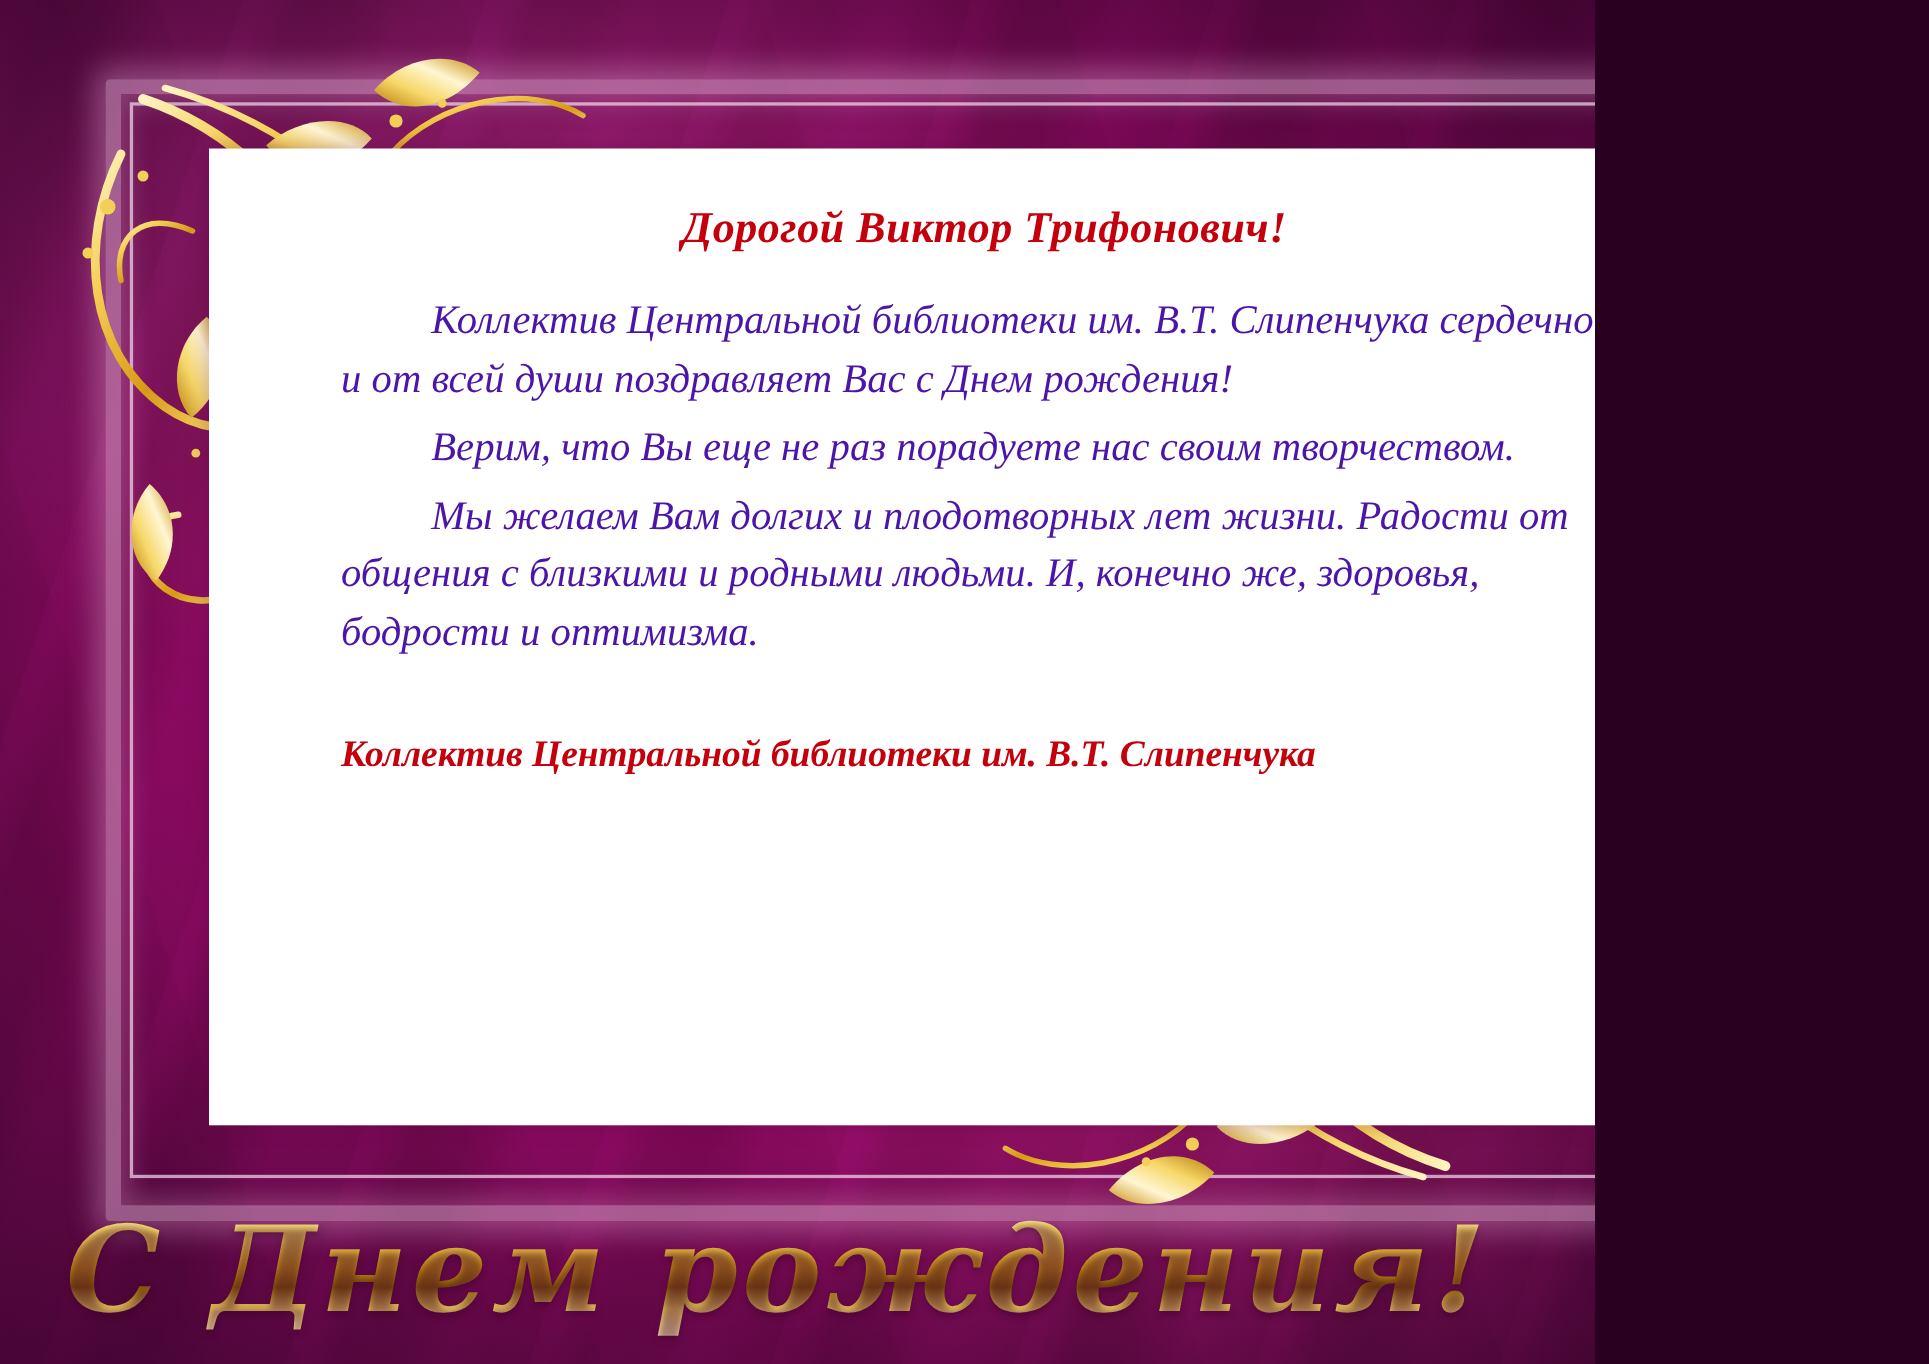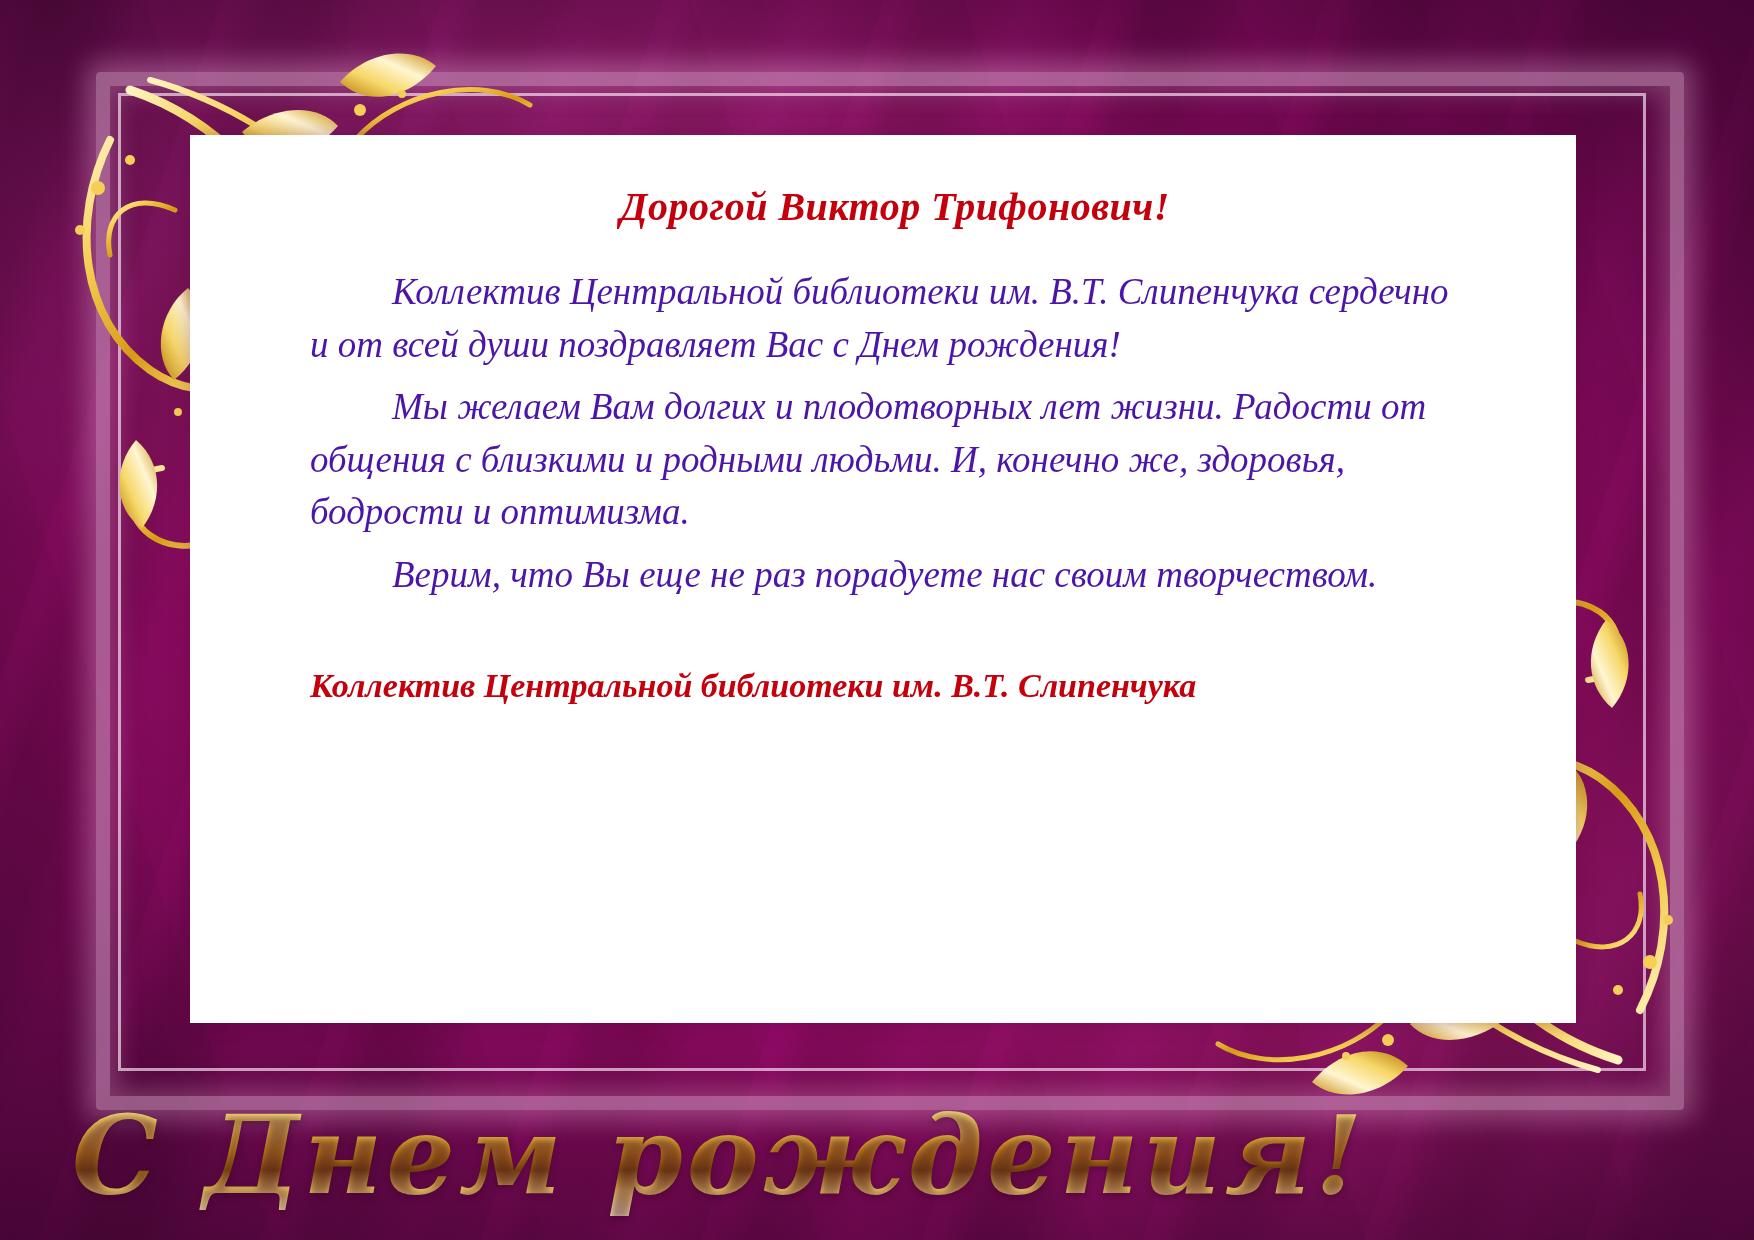--- a/index.html
+++ b/index.html
@@ -2,21 +2,21 @@
 <html lang="ru"><head>
 <meta charset="utf-8">
 <style>
   html, body {
     margin: 0;
     padding: 0;
     background: #2a0020;
   }
   .card {
     position: relative;
-    width: 1754px;
+    width: 1450px;
     height: 1240px;
     overflow: hidden;
     font-family: "Liberation Serif", serif;
     background:
       radial-gradient(ellipse 70% 55% at 28% 18%, rgba(190,60,150,0.55) 0%, rgba(160,20,110,0) 60%),
       radial-gradient(ellipse 60% 50% at 82% 78%, rgba(190,40,130,0.5) 0%, rgba(140,10,95,0) 62%),
       radial-gradient(ellipse 90% 80% at 50% 50%, #a60a6e 0%, #8d0a62 45%, #6e0a52 75%, #4d0640 100%);
   }
   
   .folds {
@@ -128,21 +128,20 @@
     font-style: italic;
     font-size: 108px;
     font-weight: bold;
     letter-spacing: 4px;
     background: linear-gradient(180deg, #fff6c9 0%, #f6d560 22%, #c98c14 48%, #8a5a05 62%, #f3cf60 78%, #fff3c0 100%);
     -webkit-background-clip: text;
     background-clip: text;
     color: transparent;
     text-shadow: 0 3px 6px rgba(60,0,40,0.45);
     white-space: nowrap;
-    margin-left: 12px;
   }
 </style>
 </head>
 <body>
 
 <div class="card">
 
   <div class="folds"></div>
   <div class="vignette"></div>
 
@@ -244,22 +243,22 @@
       <circle cx="178" cy="402" r="4"></circle>
         <circle cx="210" cy="430" r="5"></circle>
     </g>
   </svg>
 
   <div class="panel">
     <div class="panel-inner">
       <p class="salutation">Дорогой Виктор Трифонович!</p>
       <div class="body-text">
         <p>Коллектив Центральной библиотеки им. В.Т. Слипенчука сердечно и от всей души поздравляет Вас с Днем рождения!</p>
+        <p>Верим, что Вы еще не раз порадуете нас своим творчеством.</p>
         <p>Мы желаем Вам долгих и плодотворных лет жизни. Радости от общения с близкими и родными людьми. И, конечно же, здоровья, бодрости и оптимизма.</p>
-        <p>Верим, что Вы еще не раз порадуете нас своим творчеством.</p>
       </div>
       <p class="signature">Коллектив Центральной библиотеки им. В.Т. Слипенчука</p>
     </div>
   </div>
 
   <div class="greeting"></div>
   <div class="greeting-text">С Днем рождения!</div>
 
 </div>
 

